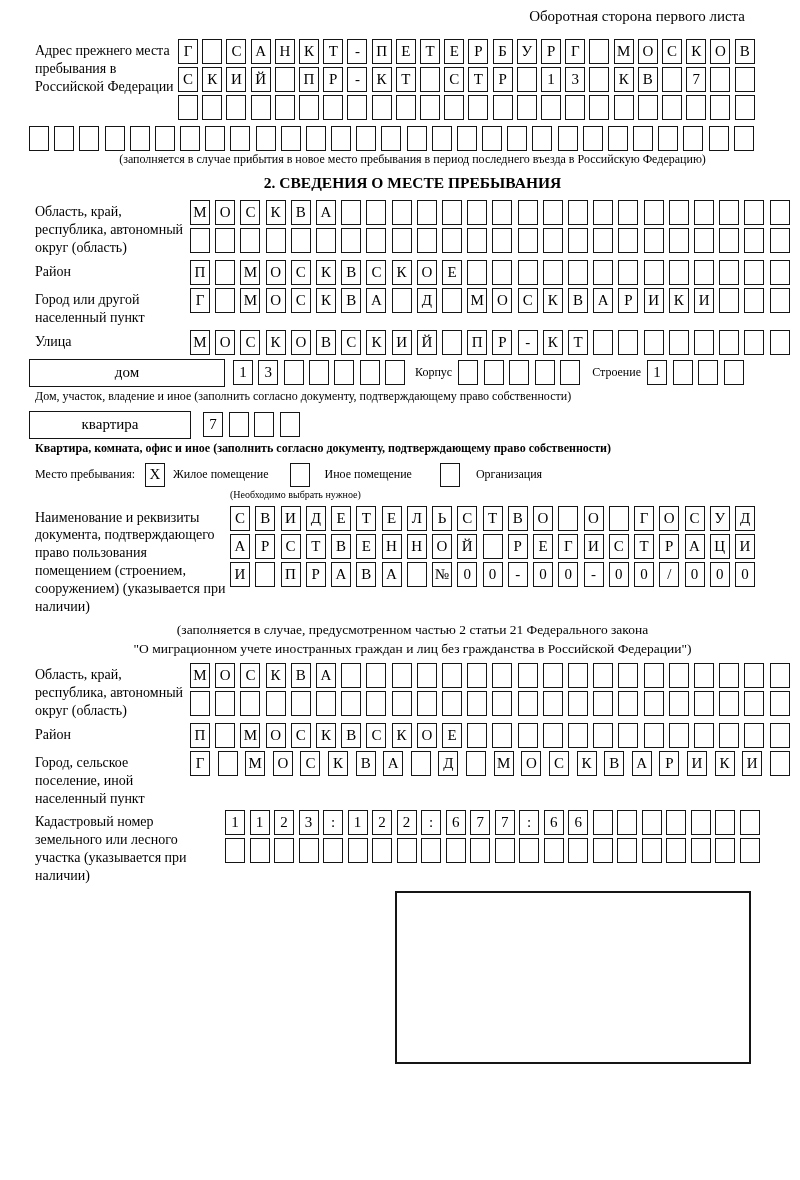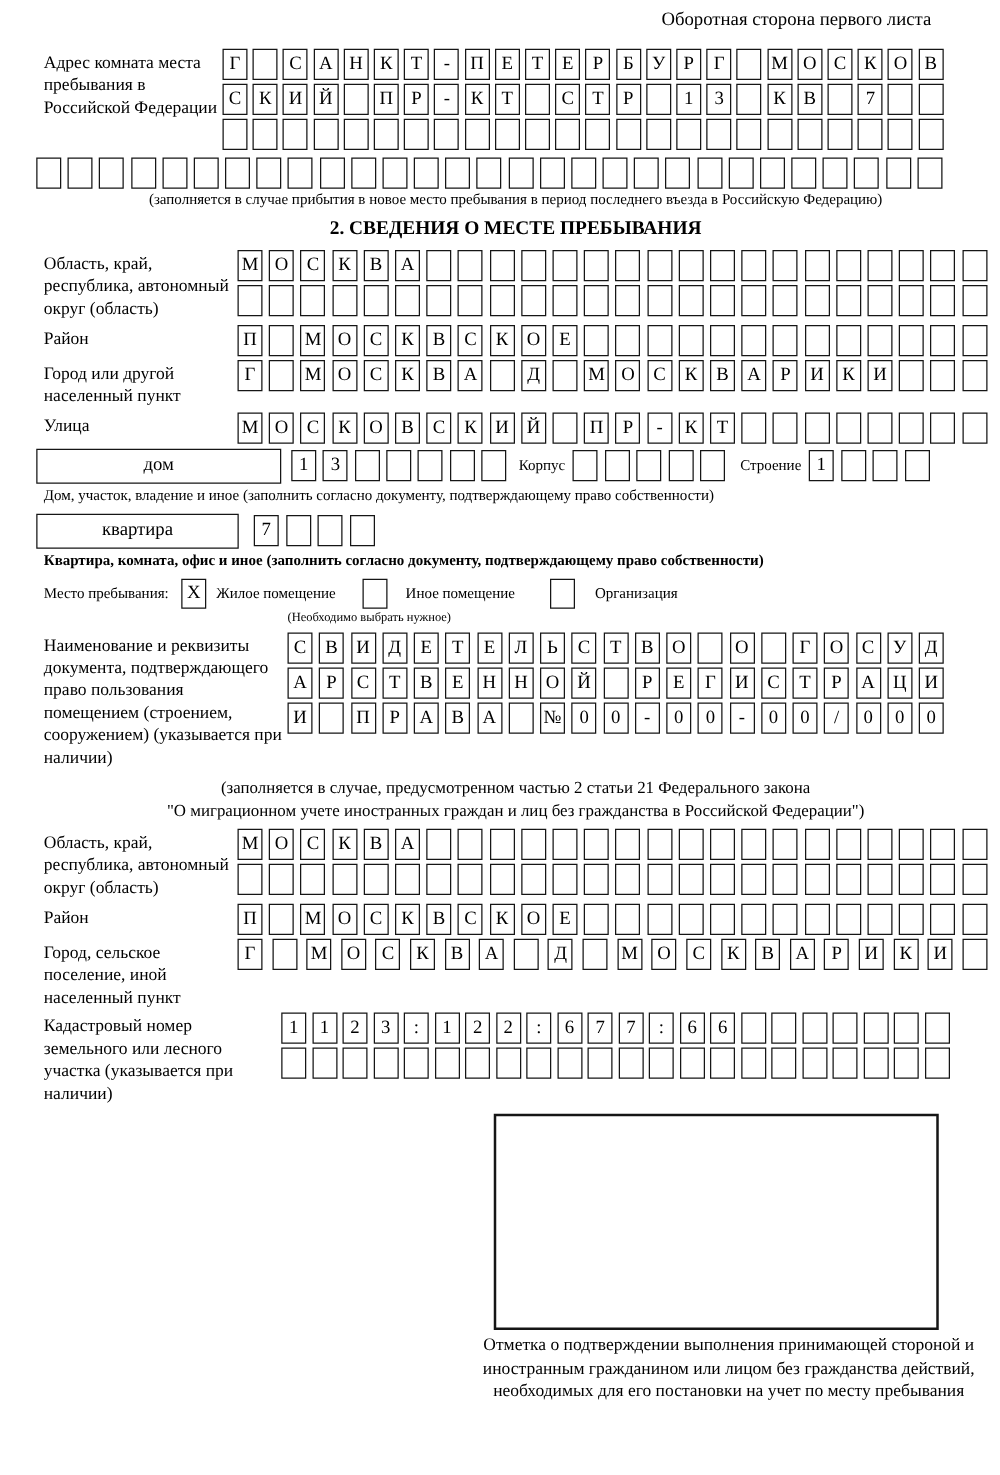--- a/index.html
+++ b/index.html
@@ -36,21 +36,21 @@
   .mb6{margin-bottom:6px;}
 </style>
 </head>
 <body>
 
 <div class="page">
 
   <div class="hnote">Оборотная сторона первого листа</div>
 
   <div class="frow">
-    <div class="flabel w143">Адрес комната места пребывания в Российской Федерации</div>
+    <div class="flabel w143">Адрес прежнего места пребывания в Российской Федерации</div>
     <div class="rowstack">
       <div class="boxes w577">
           <div class="cb">Г</div>
           <div class="cb"></div>
           <div class="cb">С</div>
           <div class="cb">А</div>
           <div class="cb">Н</div>
           <div class="cb">К</div>
           <div class="cb">Т</div>
           <div class="cb">-</div>
@@ -601,15 +601,14 @@
           <div class="cb"></div>
           <div class="cb"></div>
           <div class="cb"></div>
           <div class="cb"></div>
           <div class="cb"></div>
         </div>
     </div>
   </div>
 
   <div class="bigbox"></div>
-  <div class="confnote">Отметка о подтверждении выполнения принимающей стороной и иностранным гражданином или лицом без гражданства действий, необходимых для его постановки на учет по месту пребывания</div>
 
 </div>
 
 </body></html>

